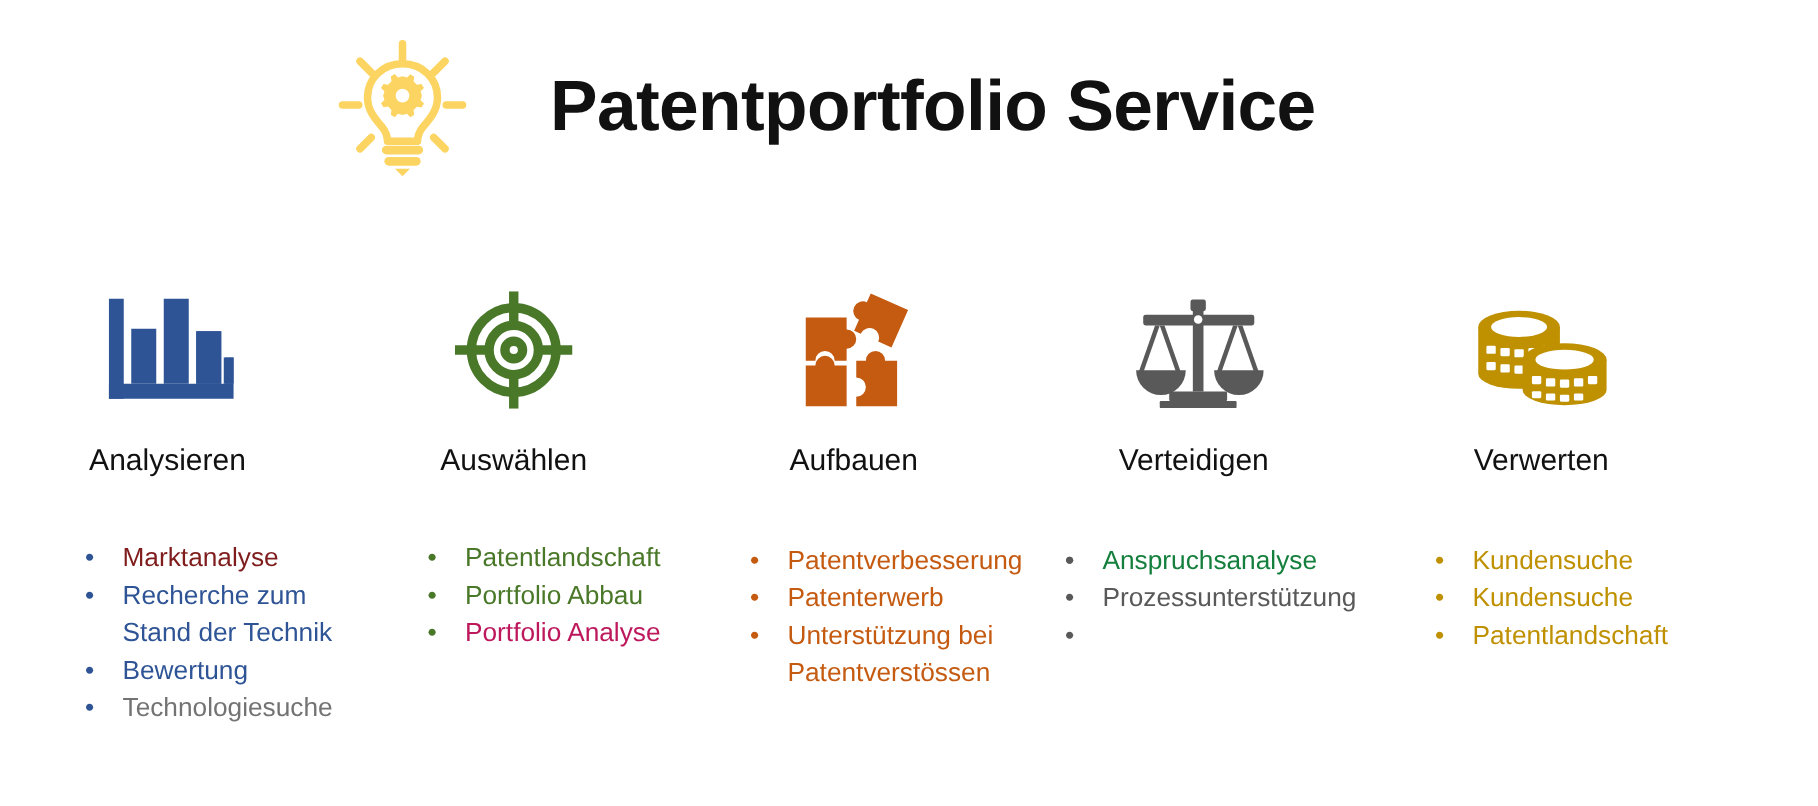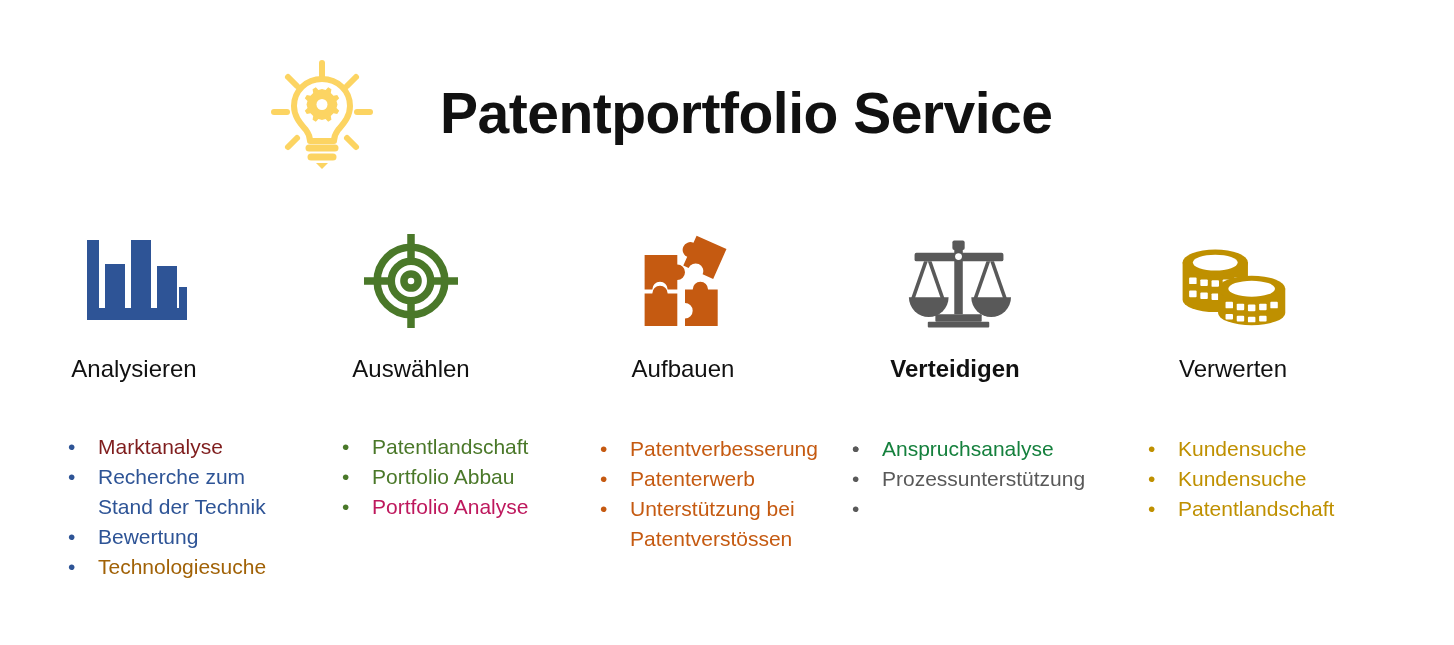--- a/index.html
+++ b/index.html
@@ -16,21 +16,21 @@
     overflow: hidden;
     font-family: "Liberation Sans", "DejaVu Sans", sans-serif;
     color: #000000;
     -webkit-font-smoothing: antialiased;
   }
 
   
   .header {
     position: absolute;
     left: 0;
-    top: 48px;
+    top: 20px;
     width: 1454px;
     height: 130px;
     display: flex;
     align-items: center;
     justify-content: flex-start;
     padding-left: 266px;
   }
   .header-icon {
     width: 112px;
     height: 112px;
@@ -106,21 +106,21 @@
 
   
   .col-1 .col-list { padding-left: 58px; }
   .col-2 .col-list { padding-left: 58px; margin-top: 50px; }
   .col-3 .col-list { padding-left: 42px; margin-top: 52px; }
   .col-4 .col-list { padding-left: 20px; margin-top: 52px; }
   .col-5 .col-list { padding-left: 42px; margin-top: 52px; }
 
   .col-1 .col-heading { margin-left: -6px; }
   .col-3 .col-heading { margin-left: -4px; }
-  .col-4 .col-heading { margin-left: -8px; font-weight: bold; }
+  .col-4 .col-heading { margin-left: -8px; }
 </style>
 </head>
 <body>
 
 <div class="header">
 
   <span class="header-icon">
     <svg viewBox="0 0 112 112" width="112" height="112" aria-hidden="true">
       <g fill="none" stroke="#FCD462" stroke-width="6" stroke-linecap="round">
 
@@ -180,21 +180,21 @@
       <li>
         <span class="bullet" style="color:#2E5496">•</span>
         <span style="color:#2E5496">Recherche zum Stand der Technik</span>
       </li>
       <li>
         <span class="bullet" style="color:#2E5496">•</span>
         <span style="color:#2E5496">Bewertung</span>
       </li>
       <li>
         <span class="bullet" style="color:#2E5496">•</span>
-        <span style="color:#a16207">Technologiesuche</span>
+        <span style="color:#737373">Technologiesuche</span>
       </li>
     </ul>
   </div>
 
   <div class="col col-2">
     <div class="col-icon-wrap">
       <span class="col-icon">
         <svg viewBox="0 0 100 100" width="94" height="94" aria-hidden="true">
           <g stroke="#4A7829" fill="none">
             <circle cx="50" cy="50" r="36" stroke-width="8"></circle>

